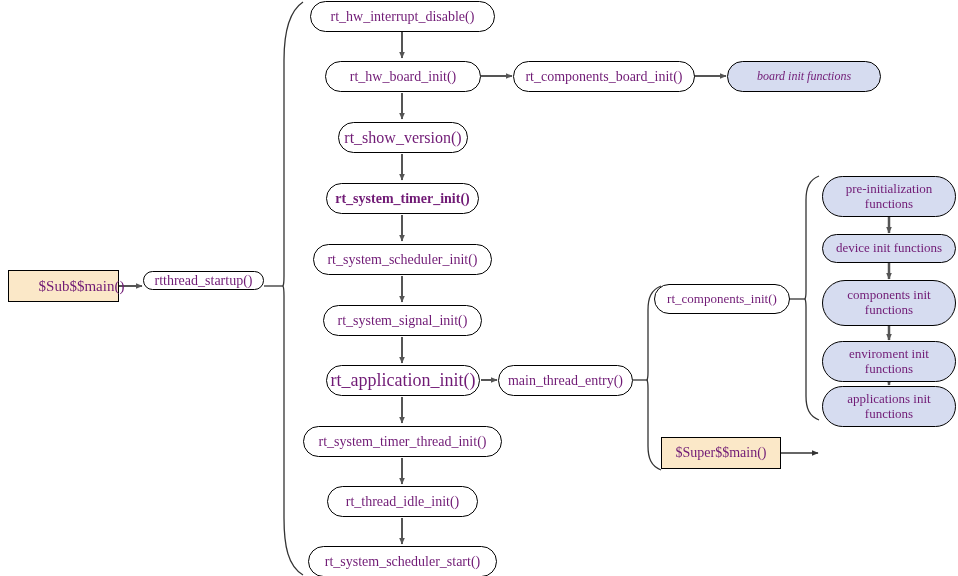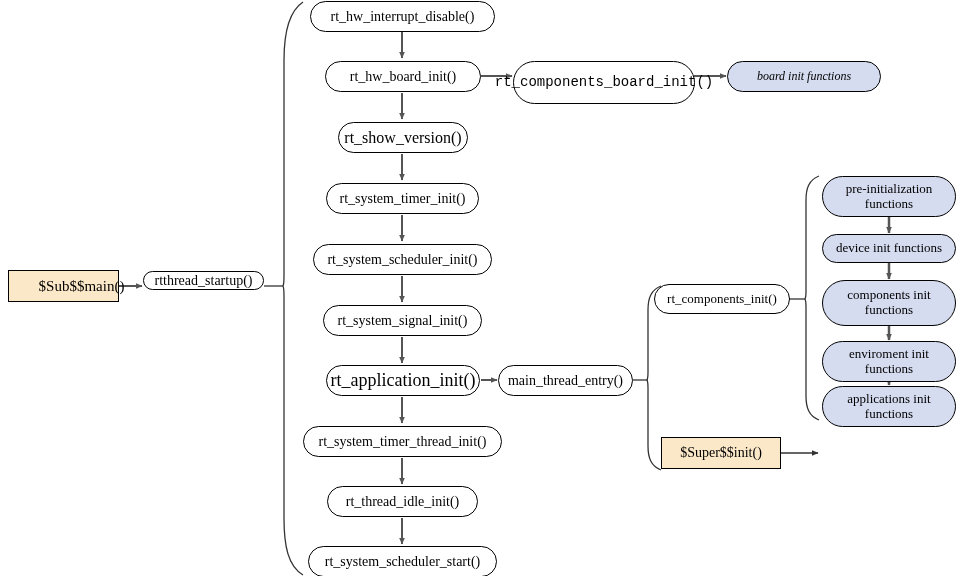--- a/index.html
+++ b/index.html
@@ -28,21 +28,21 @@
     pointer-events: none;
   }
   .node {
     position: absolute;
     box-sizing: border-box;
     display: flex;
     align-items: center;
     justify-content: center;
     text-align: center;
     line-height: 1.12;
-    color: #000000;
+    color: #701a75;
     background: #ffffff;
     border: 1px solid #000000;
     white-space: pre-line;
   }
   .rounded {
     border-radius: 999px;
   }
   .rect {
     border-radius: 0;
   }
@@ -156,43 +156,43 @@
   <div class="node rect fill-cream" style="left:8px; top:270px; width:111px; height:32px; font-size:15px;padding-left:36px;">$Sub$$main()</div>
 
   <div class="node rounded fill-white" style="left:143px; top:271px; width:121px; height:19px; font-size:14px;">rtthread_startup()</div>
 
   <div class="node rounded fill-white" style="left:310px; top:1px; width:185px; height:31px; font-size:14px;">rt_hw_interrupt_disable()</div>
 
   <div class="node rounded fill-white" style="left:325px; top:61px; width:156px; height:31px; font-size:14px;">rt_hw_board_init()</div>
 
   <div class="node rounded fill-white" style="left:338px; top:122px; width:130px; height:31px; font-size:16px;">rt_show_version()</div>
 
-  <div class="node rounded fill-white" style="left:326px; top:183px; width:153px; height:31px; font-size:14px;">rt_system_timer_init()</div>
+  <div class="node rounded fill-white" style="left:326px; top:183px; width:153px; height:31px; font-size:14px;font-weight:bold;">rt_system_timer_init()</div>
 
   <div class="node rounded fill-white" style="left:313px; top:244px; width:179px; height:31px; font-size:14px;">rt_system_scheduler_init()</div>
 
   <div class="node rounded fill-white" style="left:323px; top:305px; width:159px; height:31px; font-size:14px;">rt_system_signal_init()</div>
 
   <div class="node rounded fill-white" style="left:326px; top:365px; width:154px; height:31px; font-size:18px;">rt_application_init()</div>
 
   <div class="node rounded fill-white" style="left:303px; top:426px; width:199px; height:31px; font-size:14px;">rt_system_timer_thread_init()</div>
 
   <div class="node rounded fill-white" style="left:327px; top:486px; width:151px; height:31px; font-size:14px;">rt_thread_idle_init()</div>
 
   <div class="node rounded fill-white" style="left:308px; top:546px; width:189px; height:31px; font-size:14px;">rt_system_scheduler_start()</div>
 
-  <div class="node rounded fill-white" style="left:513px; top:61px; width:182px; height:43px; font-size:14px;font-family:Liberation Mono, monospace;">rt_components_board_init()</div>
+  <div class="node rounded fill-white" style="left:513px; top:61px; width:182px; height:31px; font-size:14px;">rt_components_board_init()</div>
 
   <div class="node rounded fill-blue" style="left:727px; top:61px; width:154px; height:31px; font-size:12px;font-style:italic;">board init functions</div>
 
   <div class="node rounded fill-white" style="left:498px; top:365px; width:135px; height:31px; font-size:14px;">main_thread_entry()</div>
 
   <div class="node rounded fill-white" style="left:654px; top:284px; width:136px; height:30px; font-size:13px;">rt_components_init()</div>
 
-  <div class="node rect fill-cream" style="left:661px; top:437px; width:120px; height:32px; font-size:14px;">$Super$$init()</div>
+  <div class="node rect fill-cream" style="left:661px; top:437px; width:120px; height:32px; font-size:14px;">$Super$$main()</div>
 
 
   <div class="node rounded fill-blue" style="left:822px; top:176px; width:134px; height:41px; font-size:13px;">pre-initialization
 functions</div>
 
   <div class="node rounded fill-blue" style="left:822px; top:234px; width:134px; height:29px; font-size:13px;">device init functions</div>
 
   <div class="node rounded fill-blue" style="left:822px; top:280px; width:134px; height:46px; font-size:13px;">components init
 functions</div>
 

